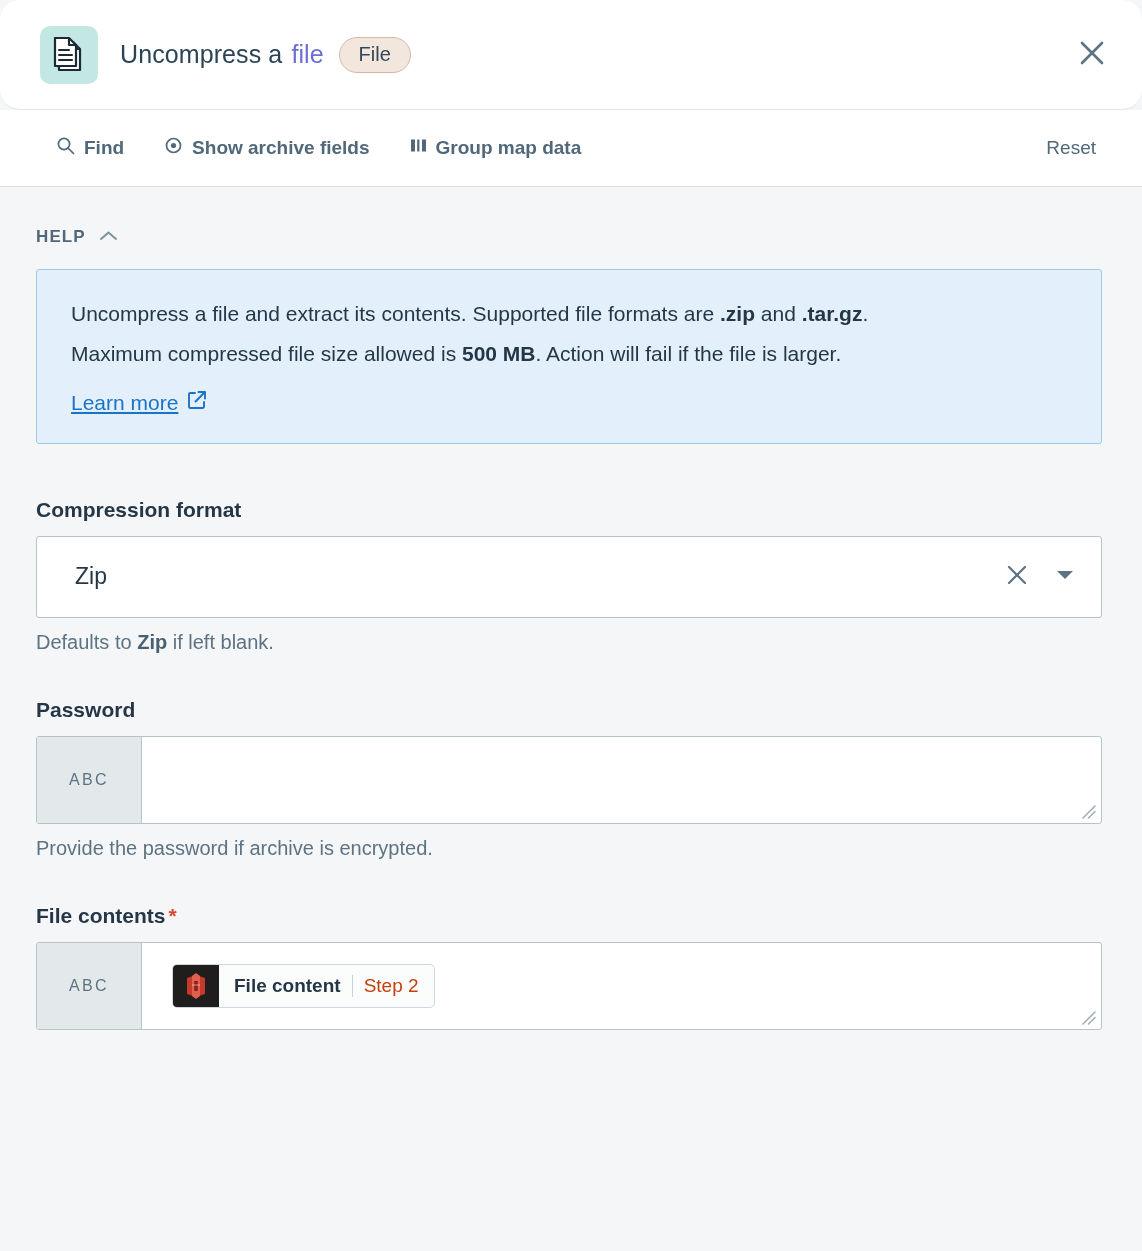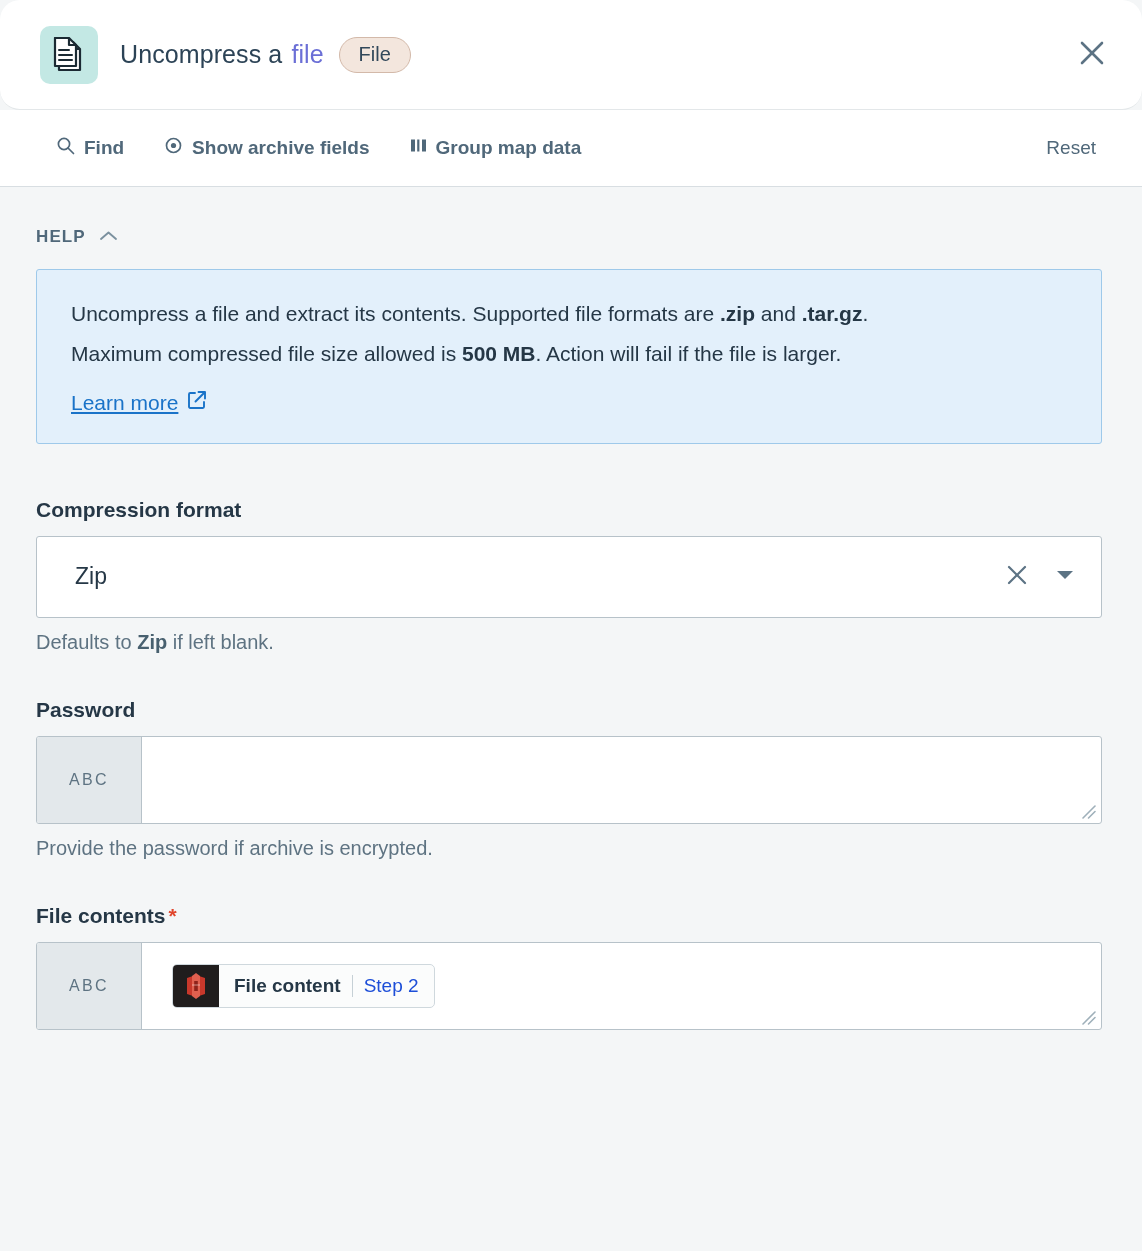--- a/index.html
+++ b/index.html
@@ -194,21 +194,21 @@
     display: flex; align-items: center; justify-content: center;
     flex: 0 0 auto;
   }
   .token-text {
     display: flex; align-items: center; gap: 11px;
     padding: 0 15px;
     font-size: 19px;
   }
   .token-name { font-weight: 700; color: #253746; }
   .token-div { width: 1px; height: 22px; background: #c6d0d6; }
-  .token-step { color: #1d4ed8; }
+  .token-step { color: #c2410c; }
 </style>
 </head>
 <body>
 
 <div class="header">
   <div class="app-icon">
     <svg width="34" height="36" viewBox="0 0 34 36">
       <path d="M7 5 h14 l7 7 v21 h-21 z" fill="#ffffff" stroke="#1b2a33" stroke-width="2.2" stroke-linejoin="round"></path>
       <path d="M21 5 v7 h7" fill="none" stroke="#1b2a33" stroke-width="2.2" stroke-linejoin="round"></path>
       <path d="M3 1 h14 l7 7 v21 h-21 z" fill="#ffffff" stroke="#1b2a33" stroke-width="2.2" stroke-linejoin="round"></path>

